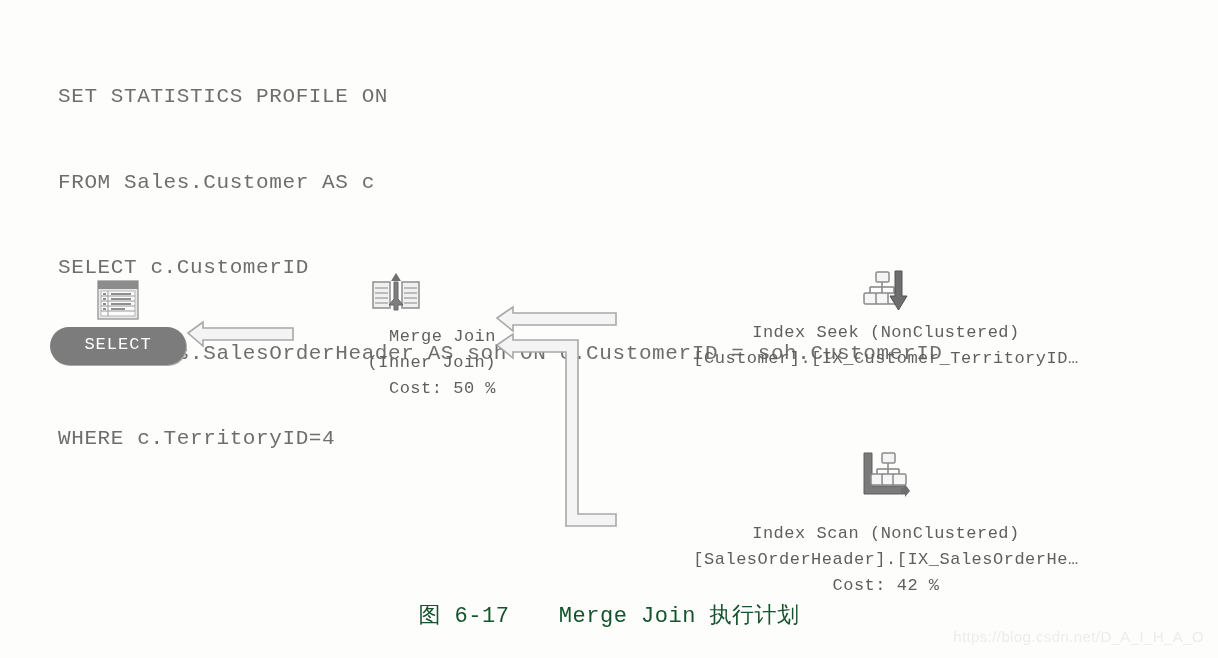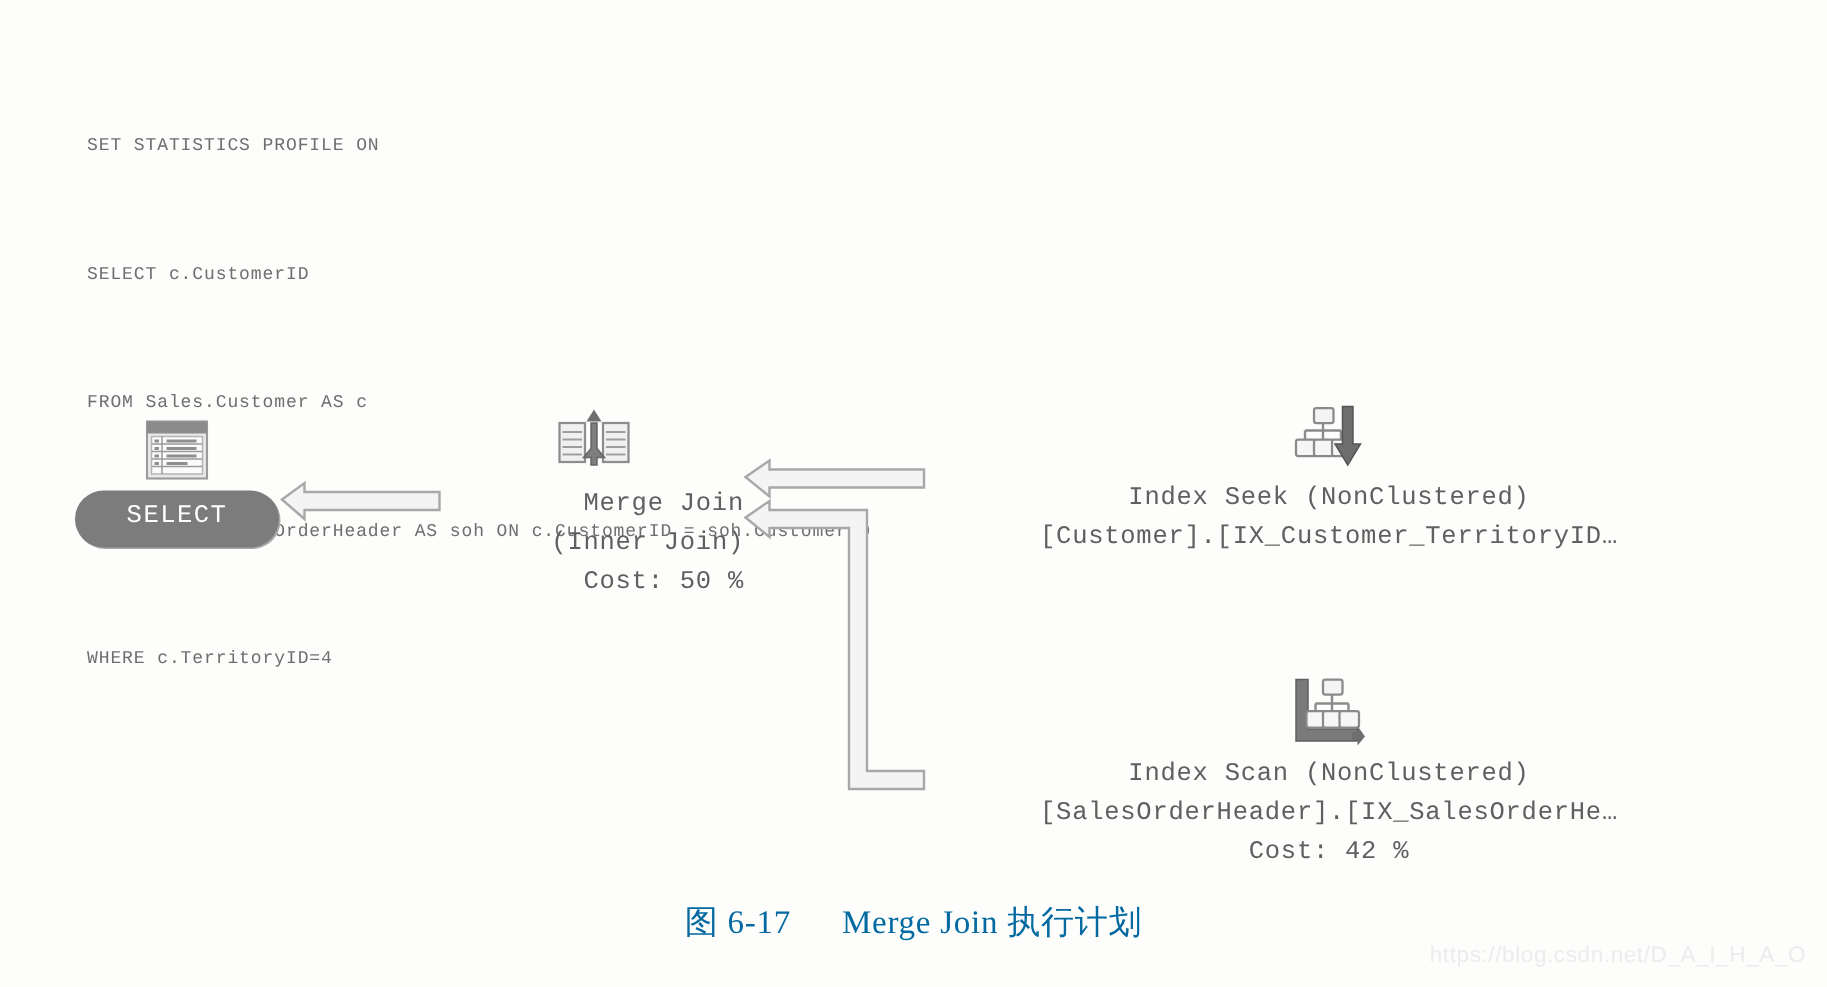--- a/index.html
+++ b/index.html
@@ -16,21 +16,21 @@
     font-family: "Liberation Sans", sans-serif;
     background: #fdfdfc;
   }
 
   
   #sql-block {
     position: absolute;
     left: 58px;
     top: 26px;
     font-family: "Liberation Mono", "DejaVu Sans Mono", monospace;
-    font-size: 12px;
+    font-size: 21px;
     line-height: 28.5px;
     color: #6e6e6e;
     letter-spacing: 0.6px;
     white-space: pre;
   }
   #sql-block .sql-line {
     white-space: pre;
   }
 
   
@@ -118,56 +118,56 @@
     left: 596px;
     top: 438px;
     width: 580px;
   }
   #scan-icon-wrap {
     height: 60px;
     display: flex;
     align-items: flex-end;
     justify-content: center;
   }
-  #node-index-scan .node-text { margin-top: 6px; }
+  #node-index-scan .node-text { margin-top: 23px; }
 
   .icon-svg { display: block; }
 
   
   #figure-caption {
     position: absolute;
     left: 0;
     top: 600px;
     width: 1218px;
     text-align: center;
-    font-family: Liberation Serif, serif;
+    font-family: Liberation Mono, monospace;
     font-size: 22px;
-    color: #0369a1;
+    color: #14532d;
     letter-spacing: 0.5px;
   }
   #figure-caption .cap-gap { display: inline-block; width: 22px; }
 
   
   #watermark {
     position: absolute;
     right: 14px;
     top: 628px;
     font-family: "Liberation Sans", sans-serif;
     font-size: 15px;
     color: #ececec;
     letter-spacing: 0.4px;
   }
 </style>
 </head>
 <body>
 
 <div id="sql-block">
   <div class="sql-line">SET STATISTICS PROFILE ON</div>
+  <div class="sql-line">FROM Sales.Customer AS c</div>
   <div class="sql-line">SELECT c.CustomerID</div>
-  <div class="sql-line">FROM Sales.Customer AS c</div>
   <div class="sql-line">JOIN Sales.SalesOrderHeader AS soh ON c.CustomerID = soh.CustomerID</div>
   <div class="sql-line">WHERE c.TerritoryID=4</div>
 </div>
 
 <div id="plan-canvas">
 
   <svg id="plan-svg" width="1218" height="658" viewBox="0 0 1218 658">
     <defs>
       <style>
         .conn { fill: #f4f4f4; stroke: #a8a8a8; stroke-width: 1.6; stroke-linejoin: miter; }

